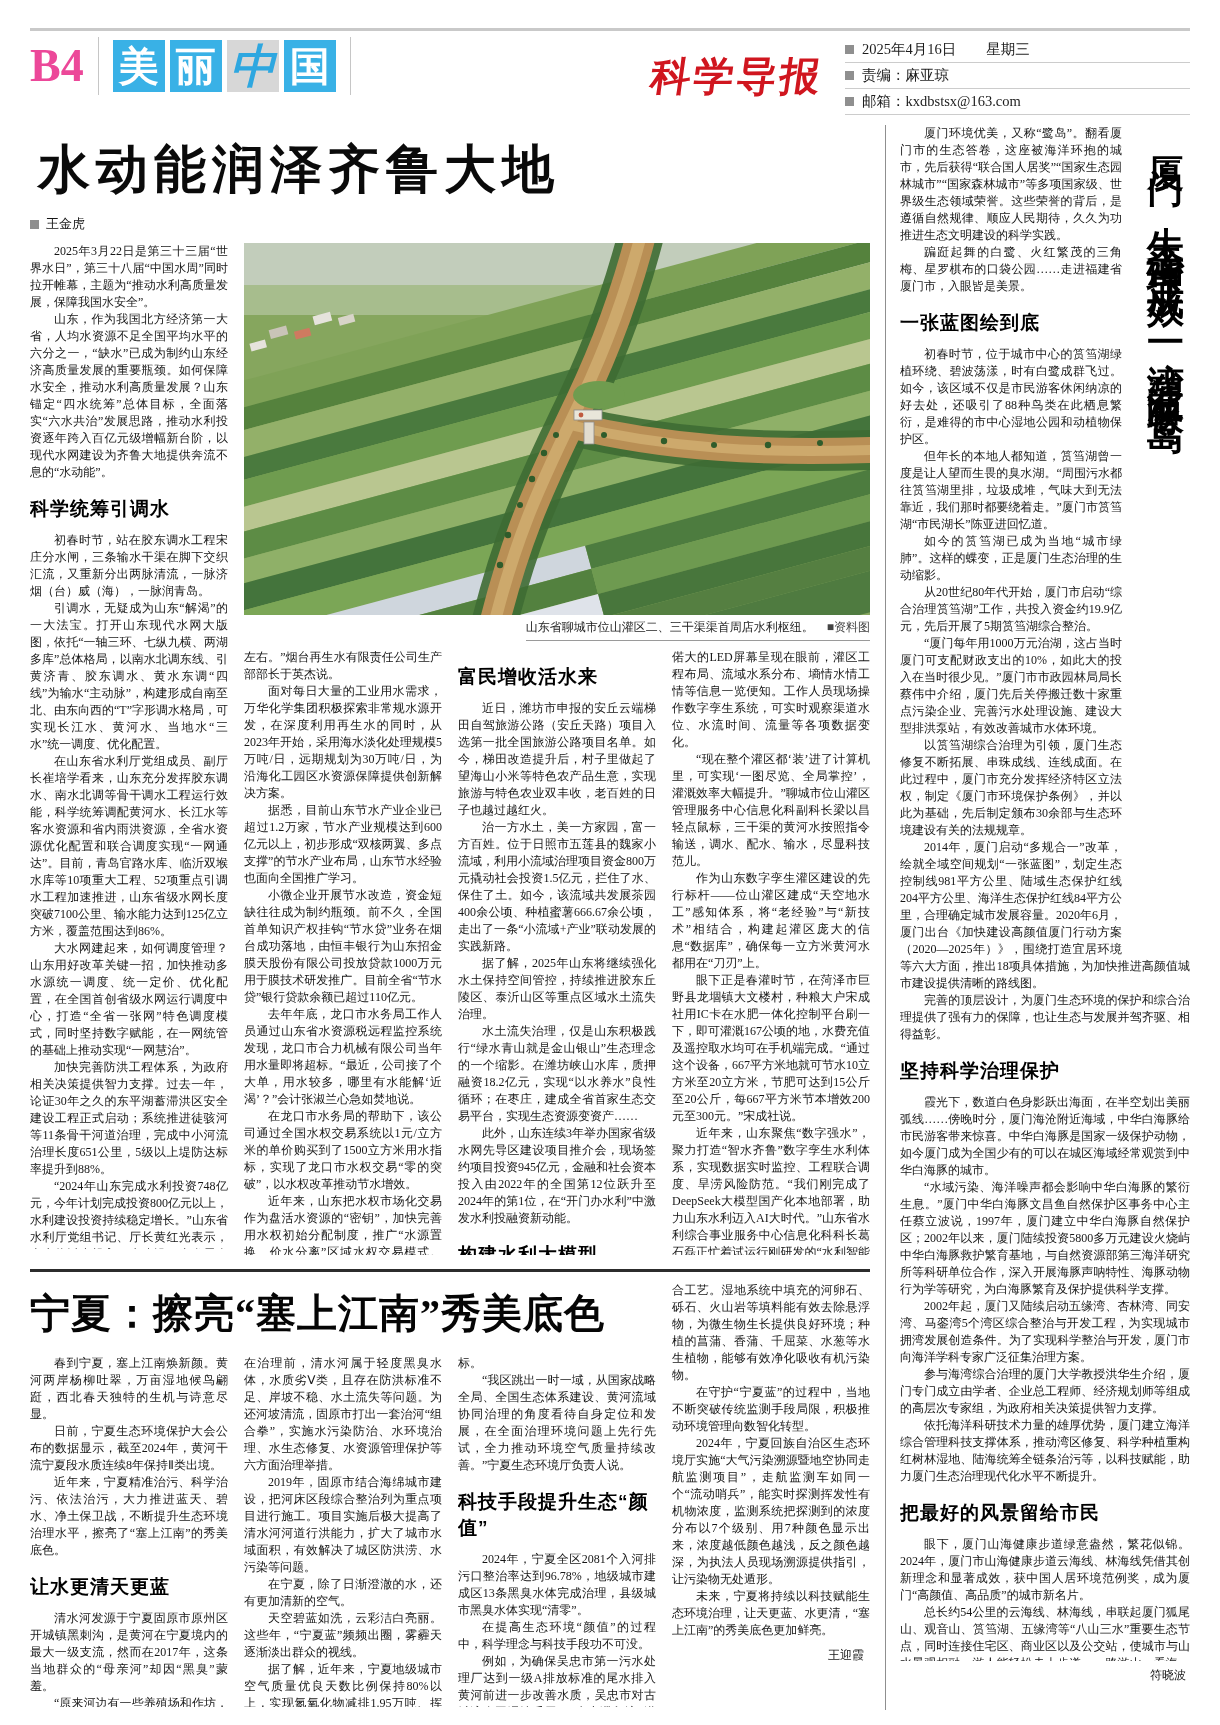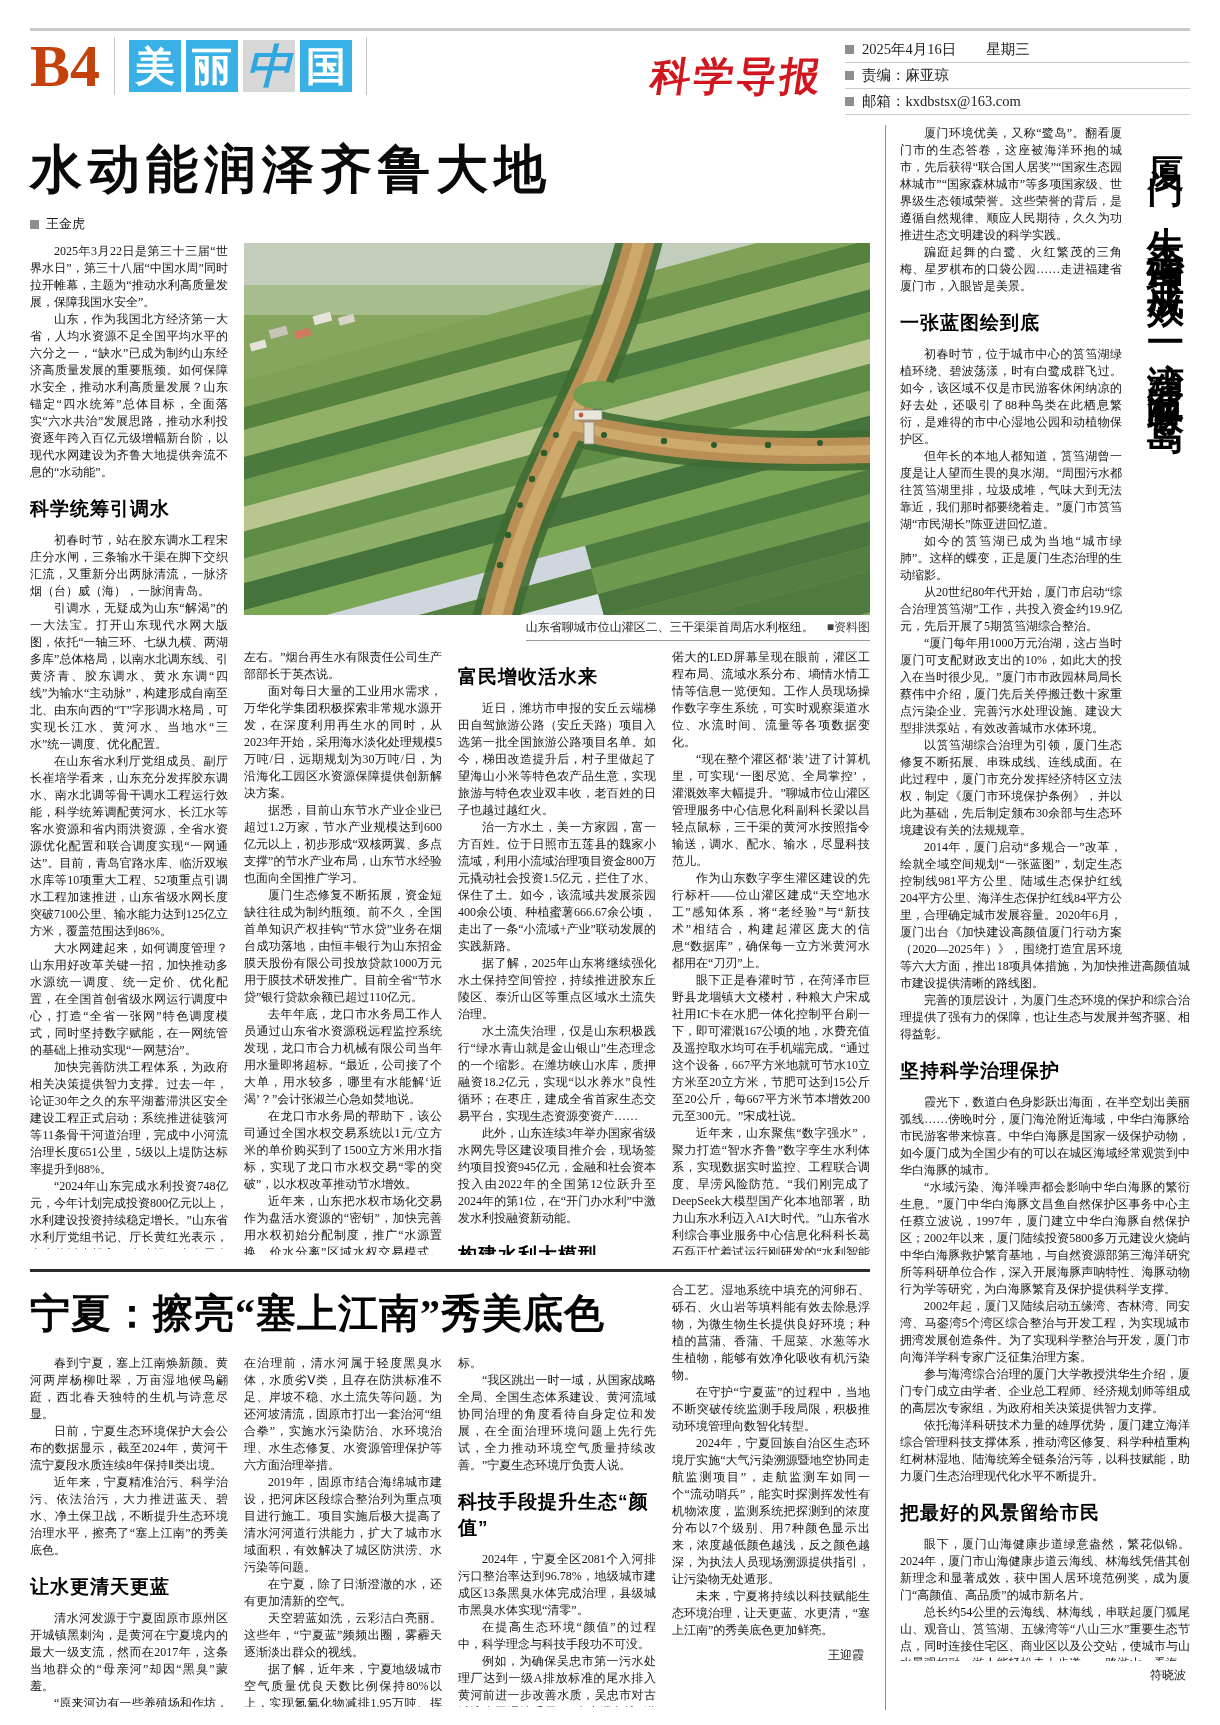--- a/index.html
+++ b/index.html
@@ -3,42 +3,42 @@
 <meta charset="utf-8">
 <style>
   html,body{margin:0;padding:0;background:#ffffff;}
   body{width:1220px;height:1725px;overflow:hidden;font-family:"Liberation Serif",serif;color:#161616;}
   .page{position:relative;width:1220px;height:1725px;background:#fff;}
 
   
   .top-rule{margin:28px 30px 0;border-top:3px solid #c9c9c9;}
   .hdr{margin:6px 30px 0;display:flex;justify-content:space-between;align-items:flex-start;height:78px;}
   .hdr-left{display:flex;align-items:center;}
-  .pagecode{font-family:"Liberation Serif",serif;font-weight:bold;font-size:60px;line-height:58px;color:#c2410c;}
+  .pagecode{font-family:"Liberation Serif",serif;font-weight:bold;font-size:46px;line-height:58px;color:#ec4899;}
   .vsep{width:1px;height:58px;background:#c6c6c6;margin:0 14px;}
   .logo{display:flex;gap:5px;align-items:center;}
   .tile{width:52px;height:52px;background:#39b1e6;color:#fff;font-family:"Liberation Sans",sans-serif;
         font-weight:900;font-size:40px;line-height:52px;text-align:center;}
   .tile.mid{background:#d7d7d7;color:#2ea7e0;font-family:"DejaVu Serif",serif;font-style:italic;font-size:46px;}
   .hdr-right{display:flex;align-items:center;gap:22px;}
   .masthead{color:#d0161f;font-weight:900;font-size:40px;letter-spacing:3px;transform:skewX(-8deg);
             font-family:"DejaVu Serif",serif;white-space:nowrap;}
   .infobox{width:345px;font-family:Liberation Serif, serif;font-size:14.5px;color:#1c1c1c;}
   .inforow{display:flex;align-items:center;gap:8px;padding:3px 0;border-bottom:1px solid #cccccc;white-space:nowrap;}
   .sq{display:inline-block;width:9px;height:9px;background:#8f8f8f;flex:0 0 auto;}
   .inforow .gap{width:14px;display:inline-block;}
 
   
   .content{margin:10px 30px 0;display:flex;}
   .left-zone{width:840px;flex:0 0 840px;}
   .right-zone{flex:1;margin-left:15px;border-left:1px solid #8f8f8f;padding-left:14px;}
 
   
   .sd-headline{font-family:"Liberation Sans",sans-serif;font-weight:900;font-size:52px;
-               letter-spacing:6px;margin:10px 0 10px;color:#0a0a0a;white-space:nowrap;}
+               letter-spacing:6px;margin:10px 8px 10px;color:#0a0a0a;white-space:nowrap;}
   .byline{font-size:13px;display:flex;align-items:center;gap:7px;margin:0 0 10px;}
   .sd-cols{display:flex;gap:16px;}
   .col{width:198px;flex:0 0 198px;overflow:hidden;}
   .sd-col1{height:1006px;}
   .sd-sub{height:606px;}
   .photo-block{width:626px;flex:0 0 626px;}
   .photo{width:626px;height:372px;display:block;background:#7ea85c;}
   .caption{Text-align:right;text-align:right;font-size:12px;color:#222;padding:4px 0 3px;}
   .caption .cap-inner{display:inline-block;border-bottom:1px solid #9a9a9a;padding-bottom:4px;}
   .caption .credit{color:#444;margin-left:10px;}
@@ -199,21 +199,21 @@
               <span class="cap-inner">
                 <span>山东省聊城市位山灌区二、三干渠渠首周店水利枢纽。</span>
                 <span class="credit">■资料图</span>
               </span>
             </div>
             <div class="sub-cols">
               <div class="col sd-sub">
                   <p class="para noindent">左右。”烟台再生水有限责任公司生产部部长于英杰说。</p>
                   <p class="para">面对每日大量的工业用水需求，万华化学集团积极探索非常规水源开发，在深度利用再生水的同时，从2023年开始，采用海水淡化处理规模5万吨/日，远期规划为30万吨/日，为沿海化工园区水资源保障提供创新解决方案。</p>
                   <p class="para">据悉，目前山东节水产业企业已超过1.2万家，节水产业规模达到600亿元以上，初步形成“双核两翼、多点支撑”的节水产业布局，山东节水经验也面向全国推广学习。</p>
-                  <p class="para">厦门生态修复不断拓展，资金短缺往往成为制约瓶颈。前不久，全国首单知识产权挂钩“节水贷”业务在烟台成功落地，由恒丰银行为山东招金膜天股份有限公司投放贷款1000万元用于膜技术研发推广。目前全省“节水贷”银行贷款余额已超过110亿元。</p>
+                  <p class="para">小微企业开展节水改造，资金短缺往往成为制约瓶颈。前不久，全国首单知识产权挂钩“节水贷”业务在烟台成功落地，由恒丰银行为山东招金膜天股份有限公司投放贷款1000万元用于膜技术研发推广。目前全省“节水贷”银行贷款余额已超过110亿元。</p>
                   <p class="para">去年年底，龙口市水务局工作人员通过山东省水资源税远程监控系统发现，龙口市合力机械有限公司当年用水量即将超标。“最近，公司接了个大单，用水较多，哪里有水能解‘近渴’？”会计张淑兰心急如焚地说。</p>
                   <p class="para">在龙口市水务局的帮助下，该公司通过全国水权交易系统以1元/立方米的单价购买到了1500立方米用水指标，实现了龙口市水权交易“零的突破”，以水权改革推动节水增效。</p>
                   <p class="para">近年来，山东把水权市场化交易作为盘活水资源的“密钥”，加快完善用水权初始分配制度，推广“水源置换、价水分离”区域水权交易模式。2024年，山东完成市场化水权交易2.65亿立方米，居全国首位。</p>
                 </div>
               <div class="col sd-sub">
                   <h3 class="subhead">富民增收活水来</h3>
                   <p class="para">近日，潍坊市申报的安丘云端梯田自驾旅游公路（安丘天路）项目入选第一批全国旅游公路项目名单。如今，梯田改造提升后，村子里做起了望海山小米等特色农产品生意，实现旅游与特色农业双丰收，老百姓的日子也越过越红火。</p>
                   <p class="para">治一方水土，美一方家园，富一方百姓。位于日照市五莲县的魏家小流域，利用小流域治理项目资金800万元撬动社会投资1.5亿元，拦住了水、保住了土。如今，该流域共发展茶园400余公顷、种植蜜薯666.67余公顷，走出了一条“小流域+产业”联动发展的实践新路。</p>
                   <p class="para">据了解，2025年山东将继续强化水土保持空间管控，持续推进胶东丘陵区、泰沂山区等重点区域水土流失治理。</p>
                   <p class="para">水土流失治理，仅是山东积极践行“绿水青山就是金山银山”生态理念的一个缩影。在潍坊峡山水库，质押融资18.2亿元，实现“以水养水”良性循环；在枣庄，建成全省首家生态交易平台，实现生态资源变资产……</p>

